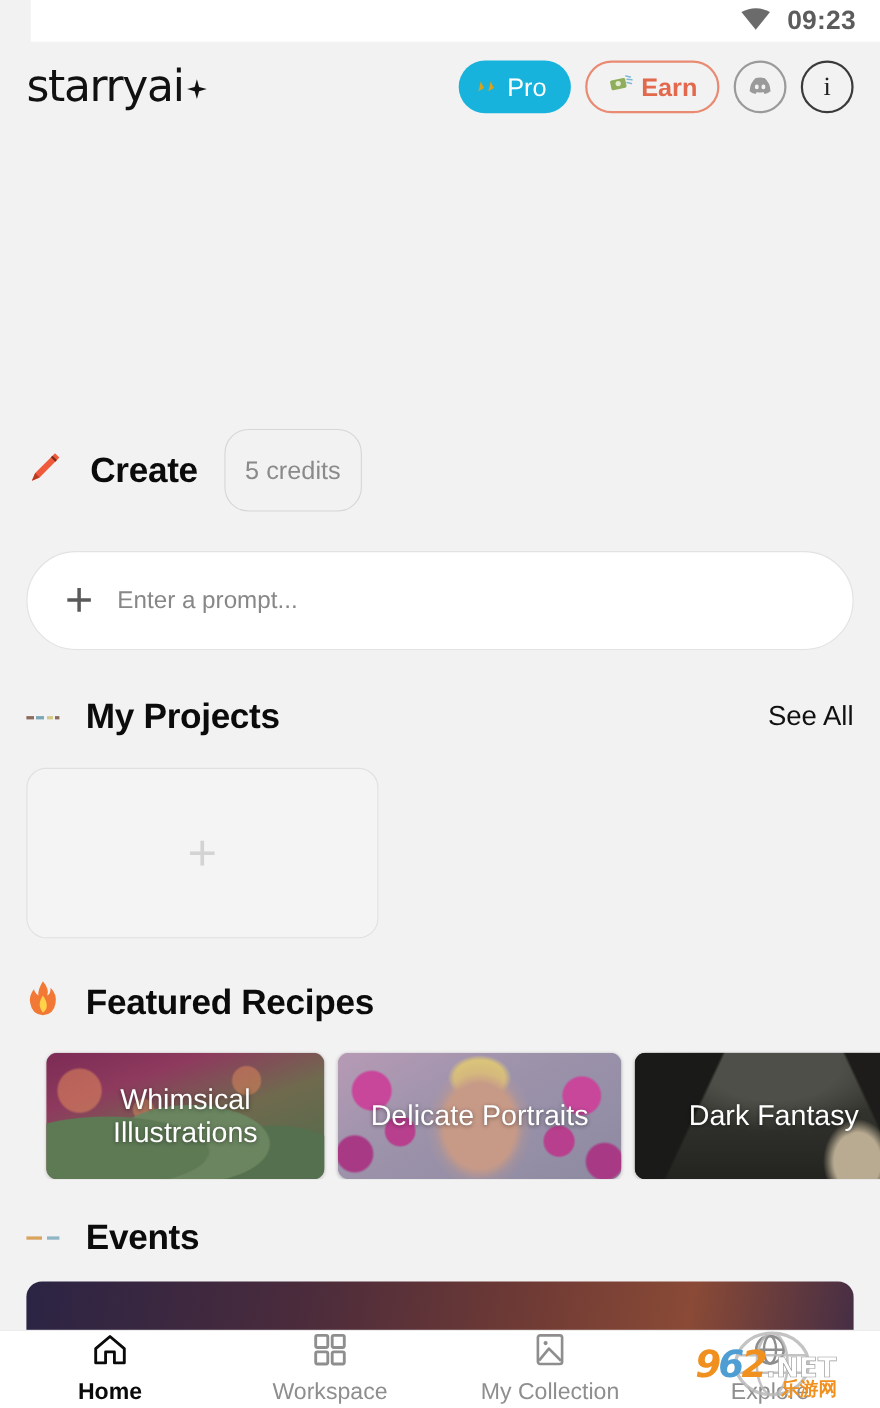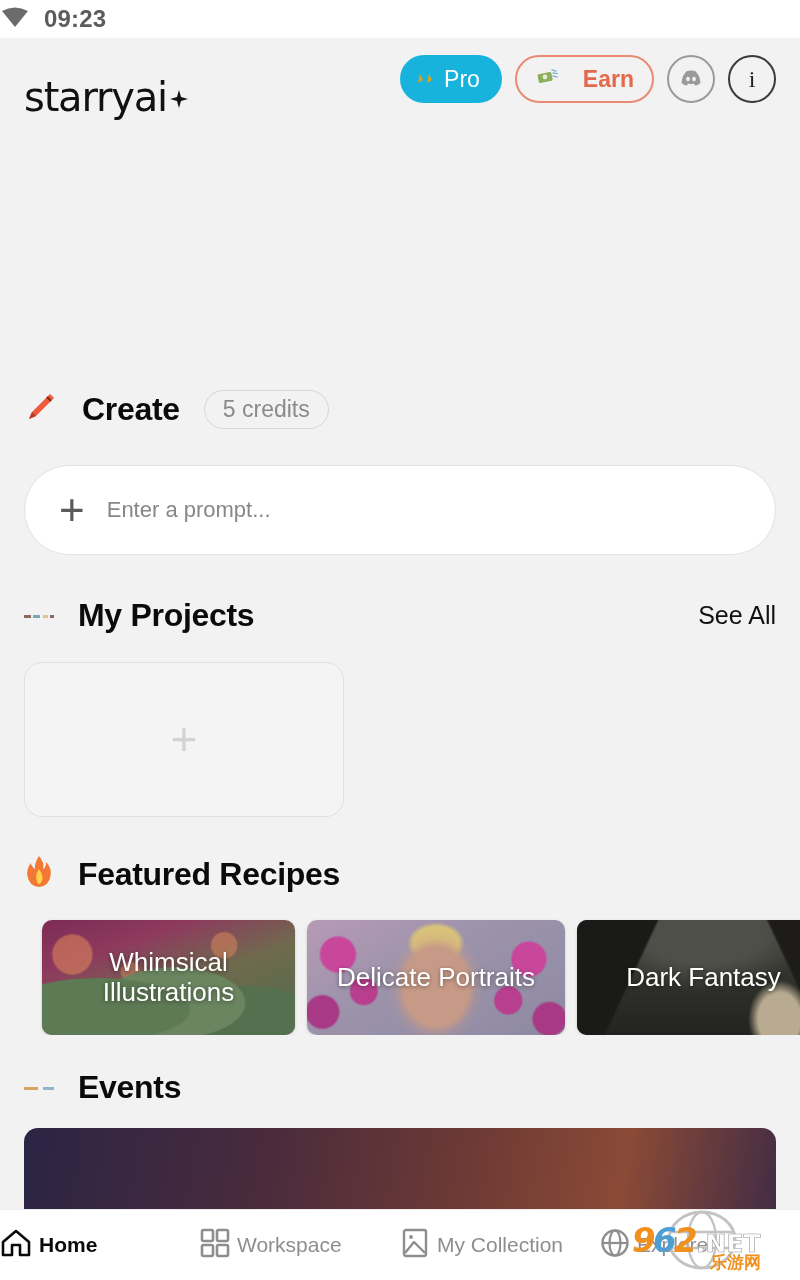--- a/index.html
+++ b/index.html
@@ -7,50 +7,50 @@
     width:800px; height:1280px;
     font-family:"Liberation Sans", sans-serif;
     background:#f2f2f2;
     overflow:hidden;
   }
   .phone{ position:relative; width:800px; height:1280px; background:#f2f2f2; }
 
   
   .statusbar{
     height:38px; background:#ffffff;
-    display:flex; align-items:center; justify-content:flex-start;
-    padding-right:22px; gap:14px;
+    display:flex; align-items:center; justify-content:flex-end;
+    padding-right:22px; gap:14px;margin-left:28px;
   }
   .wifi-icon{ display:block; }
   .status-time{ font-size:24px; font-weight:700; color:#5c5c5c; letter-spacing:.2px; }
 
   
   .appbar{
     height:82px; background:#f2f2f2;
-    display:flex; padding:0 24px;
+    display:flex; align-items:center; padding:0 24px;
   }
   .logo{
     display:flex; align-items:flex-end; gap:2px;
     font-size:40px; font-weight:500; color:#111; letter-spacing:-1.2px;
     font-family:"DejaVu Sans", sans-serif;
   }
   .logo-star{ font-size:20px; color:#111; margin-bottom:6px; }
   .appbar-actions{ margin-left:auto; display:flex; align-items:center; gap:13px; }
 
   .pro-btn{
     display:flex; align-items:center; gap:6px;
     background:#17b3dd; border-radius:26px;
     height:48px; padding:0 22px 0 16px;
     color:#fff; font-size:23px; font-weight:400;
     border:none;
   }
   .crown-mark{ font-size:14px; color:#d9a21b; letter-spacing:-1px; line-height:1; }
 
   .earn-btn{
-    display:flex; align-items:center; gap:24px;
+    display:flex; align-items:center; gap:7px;
     background:transparent; border:2px solid #e98a72; border-radius:26px;
     height:48px; padding:0 18px;
     color:#e3694d; font-size:23px; font-weight:700;
   }
   .money-emoji{ font-size:21px; }
 
   .icon-circle{
     width:48px; height:48px; border-radius:50%;
     border:2px solid #9a9a9a;
     display:flex; align-items:center; justify-content:center;
@@ -76,21 +76,21 @@
   .emoji-faint::before{
     content:""; position:absolute; left:0; top:14px; width:30px; height:3px;
     background:linear-gradient(90deg,#8c6b5e 0 22%,transparent 22% 30%,#7aa7b5 30% 52%,transparent 52% 62%,#d6c98a 62% 80%,transparent 80% 86%,#8c6b5e 86% 100%);
   }
   .emoji-faint.warm::before{
     background:linear-gradient(90deg,#d9a55e 0 46%,transparent 46% 62%,#8fb6c4 62% 100%);
   }
 
   .credits-pill{
     border:1.5px solid #d6d6d6; border-radius:22px;
-    padding:5px 18px; font-size:23px; color:#8a8a8a;
+    padding:23px 18px; font-size:23px; color:#8a8a8a;
     background:transparent;
   }
   .see-all{ margin-left:auto; font-size:25px; color:#111; }
 
   
   .prompt-box{
     margin:36px 24px 0; height:90px;
     background:#ffffff; border:1.5px solid #e2e2e2;
     border-radius:46px;
     display:flex; align-items:center; gap:22px;
@@ -171,21 +171,21 @@
     background:linear-gradient(100deg,#2b2444 0%,#4a2b3c 32%,#6e3a35 58%,#8a4a36 78%,#3d2a46 100%);
   }
 
   
   .bottomnav{
     position:absolute; left:0; right:0; bottom:0; height:71px;
     background:#ffffff; border-top:1px solid #ececec;
     display:flex; align-items:center;
   }
   .navitem{
-    flex:1; display:flex; align-items:center; gap:7px;
+    flex:1; display:flex; flex-direction:column; align-items:center; gap:7px;
     position:relative;
   }
   .navlabel{ font-size:21px; color:#8e8e8e; }
   .navitem.active .navlabel{ color:#0a0a0a; font-weight:700; }
 
   .watermark{
     position:absolute; right:22px; bottom:8px;
     width:152px; height:62px; z-index:5; pointer-events:none;
   }
 </style>

